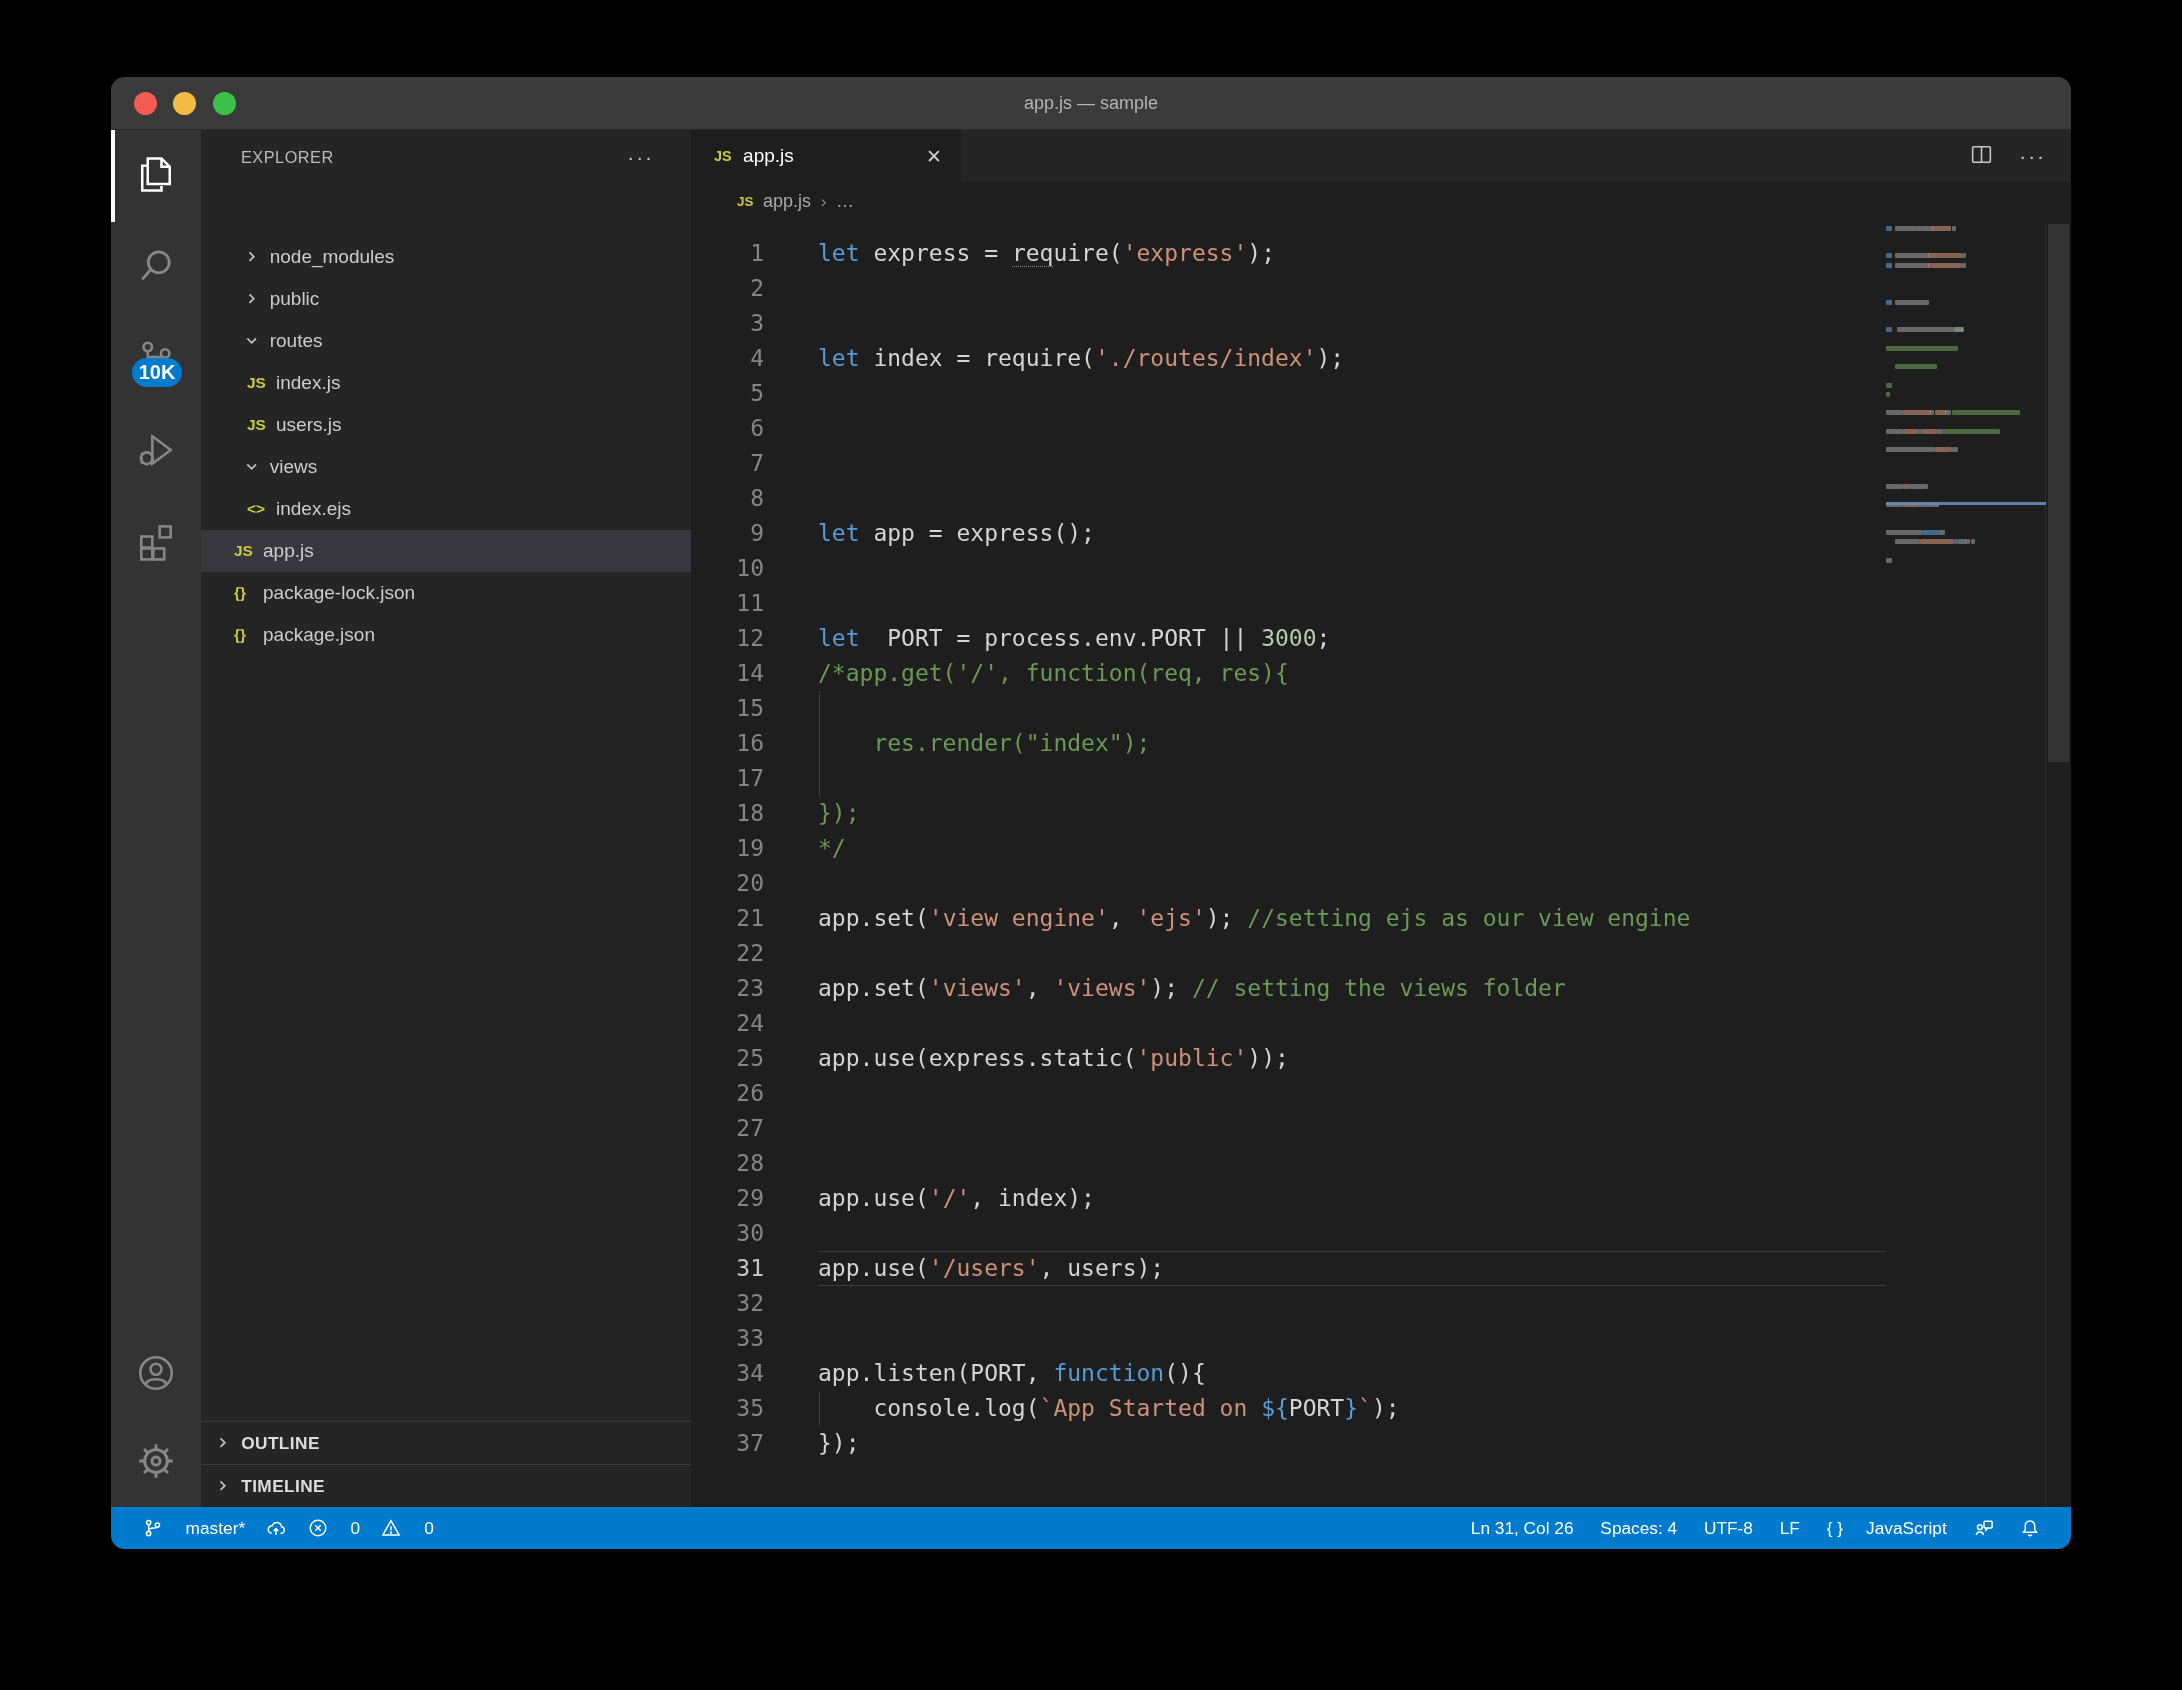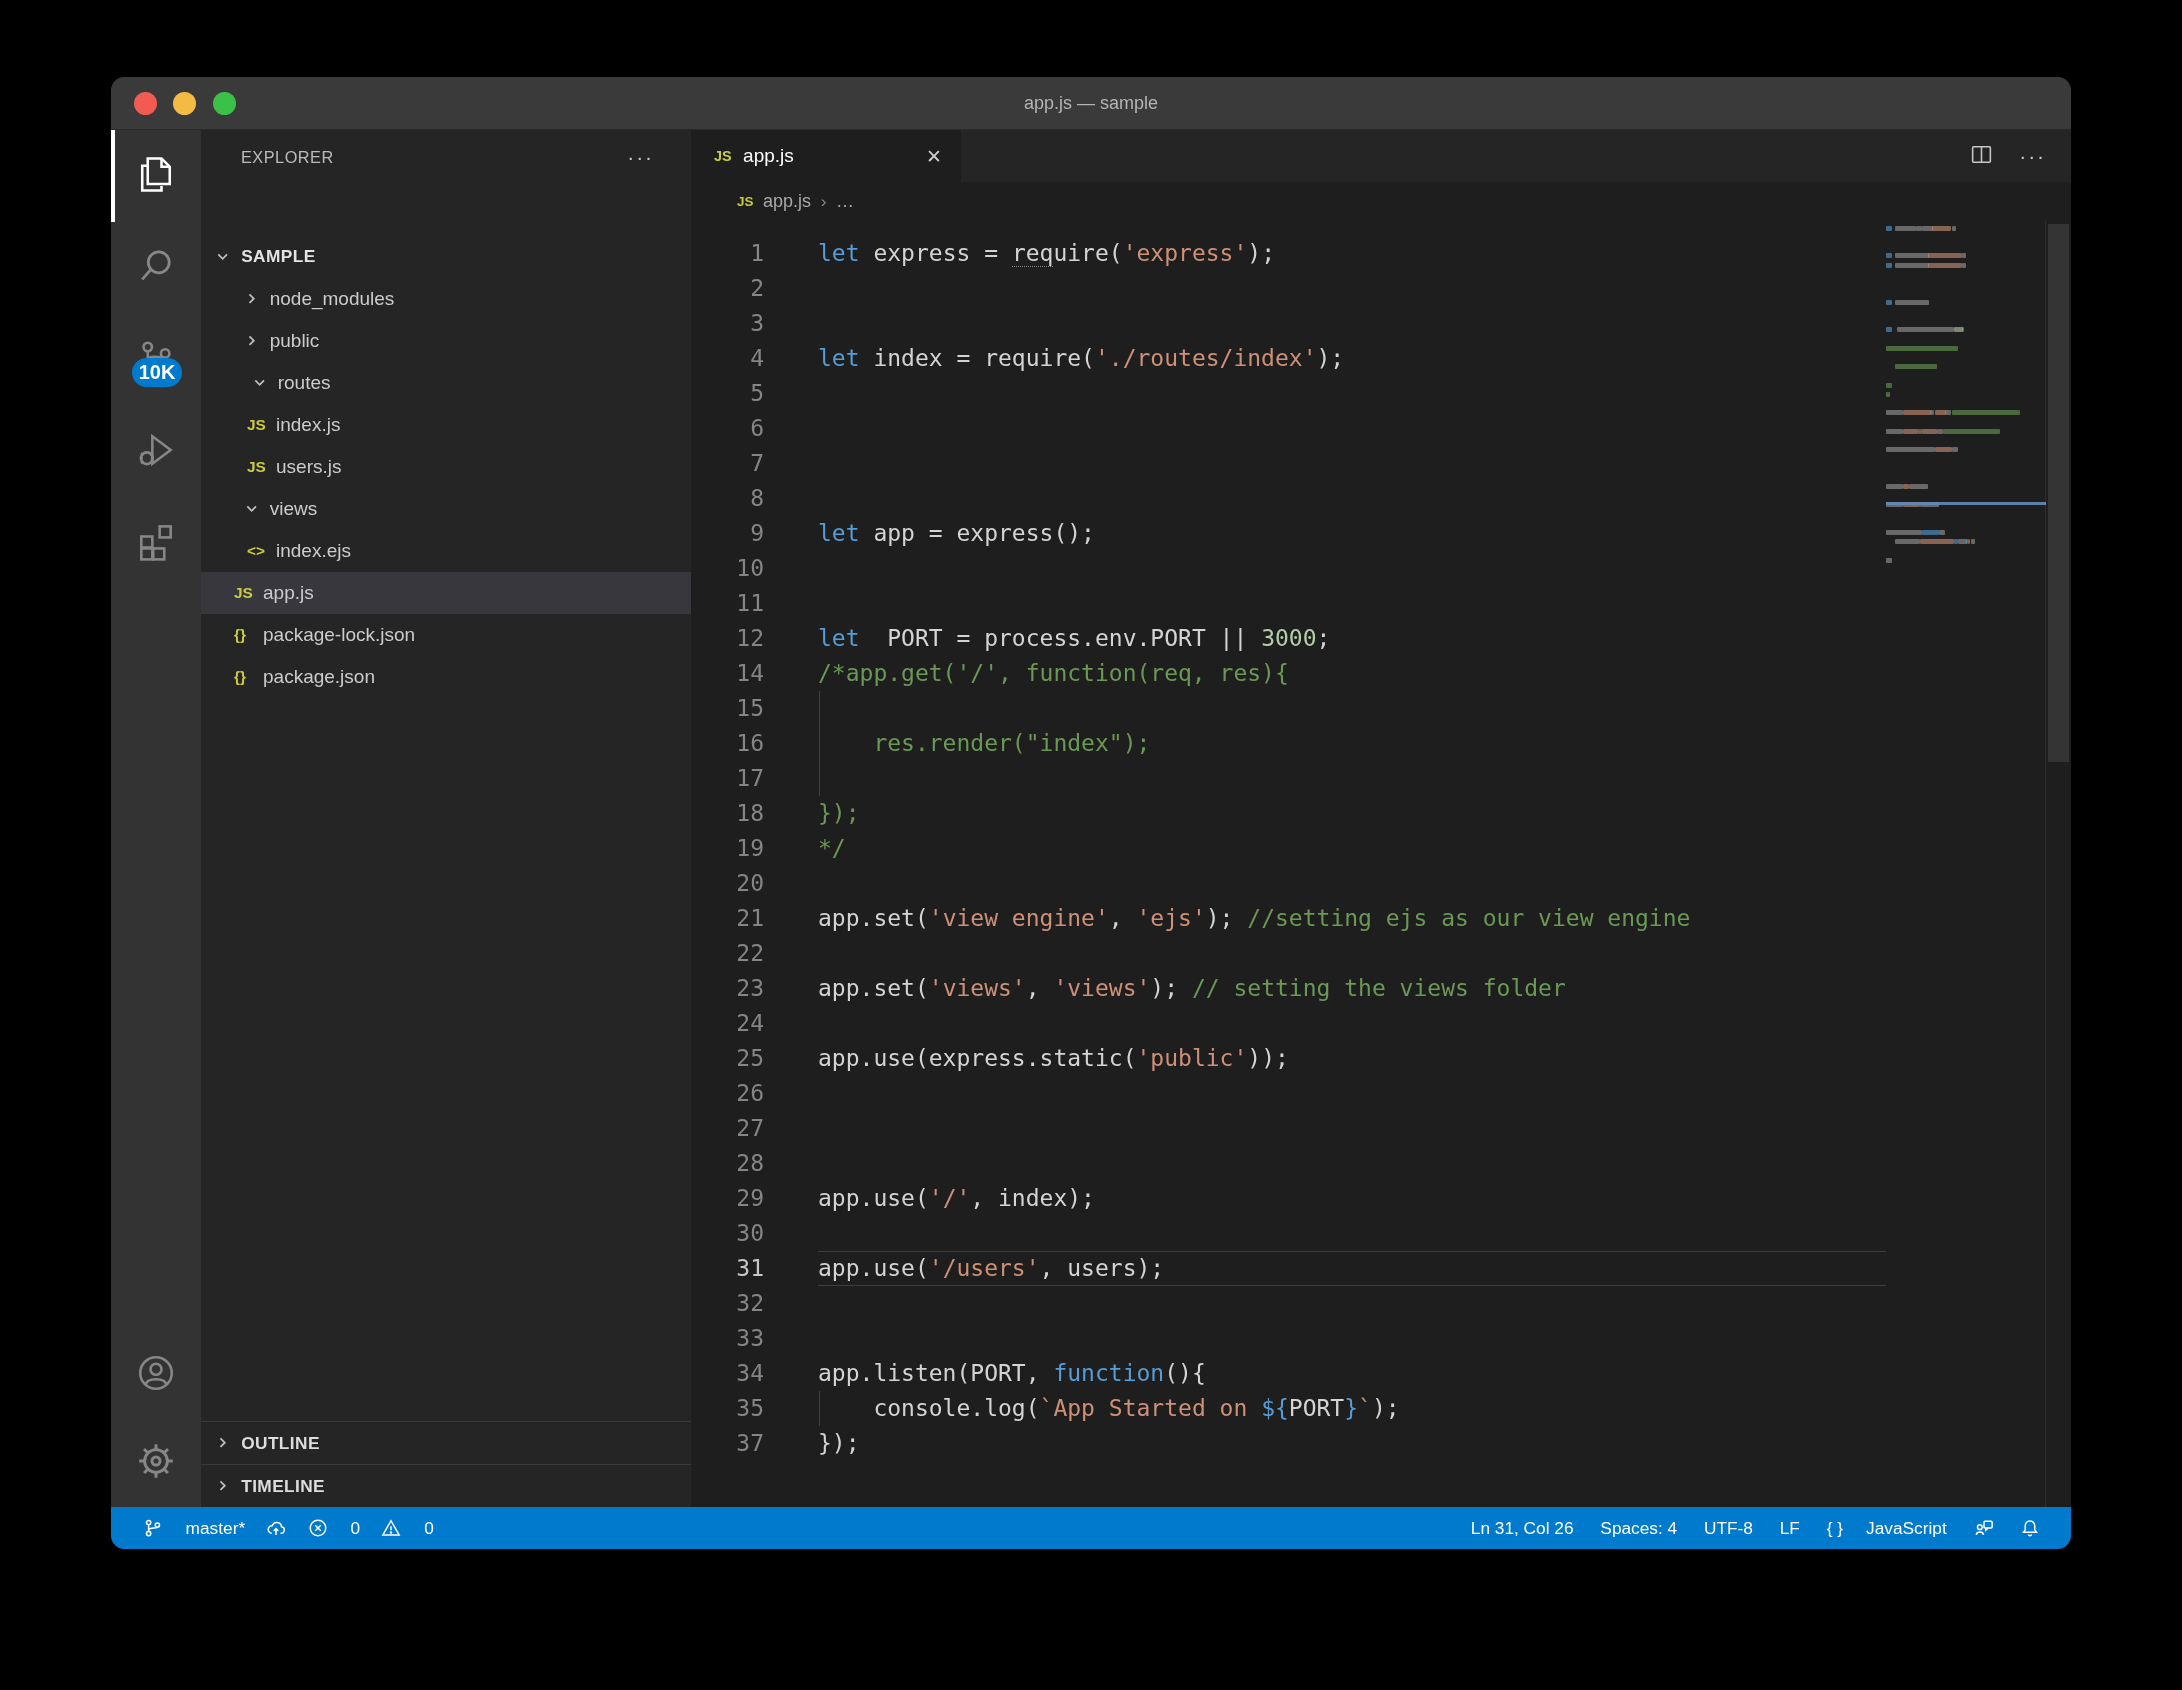--- a/index.html
+++ b/index.html
@@ -157,45 +157,37 @@
             </div>
           </div>
         </div>
 
       <div class="sidebar">
         <div class="sb-header">
           <span class="sb-title">EXPLORER</span>
           <span class="sb-menu dots">···</span>
         </div>
         <div class="tree" id="tree">
-            <div class="tree-row root" style="padding-left: 11.5px;">
-              <span class="chev">
-                <svg viewBox="0 0 16 16" fill="none" stroke="currentColor" stroke-width="1.6" style="transform:rotate(90deg)">
-                  <path d="M6 4l4 4-4 4"></path>
-                </svg>
-              </span>
-              <span class="tree-label">SAMPLE</span>
-            </div>
             <div class="tree-row" style="padding-left: 40px;">
               <span class="chev">
                 <svg viewBox="0 0 16 16" fill="none" stroke="currentColor" stroke-width="1.6">
                   <path d="M6 4l4 4-4 4"></path>
                 </svg>
               </span>
               <span class="tree-label">node_modules</span>
             </div>
             <div class="tree-row" style="padding-left: 40px;">
               <span class="chev">
                 <svg viewBox="0 0 16 16" fill="none" stroke="currentColor" stroke-width="1.6">
                   <path d="M6 4l4 4-4 4"></path>
                 </svg>
               </span>
               <span class="tree-label">public</span>
             </div>
-            <div class="tree-row" style="padding-left: 40px; margin-left: 8px;">
+            <div class="tree-row" style="padding-left: 40px;">
               <span class="chev">
                 <svg viewBox="0 0 16 16" fill="none" stroke="currentColor" stroke-width="1.6" style="transform:rotate(90deg)">
                   <path d="M6 4l4 4-4 4"></path>
                 </svg>
               </span>
               <span class="tree-label">routes</span>
             </div>
             <div class="tree-row" style="padding-left: 46px;">
               <span class="fi">JS</span>
               <span class="tree-label">index.js</span>

